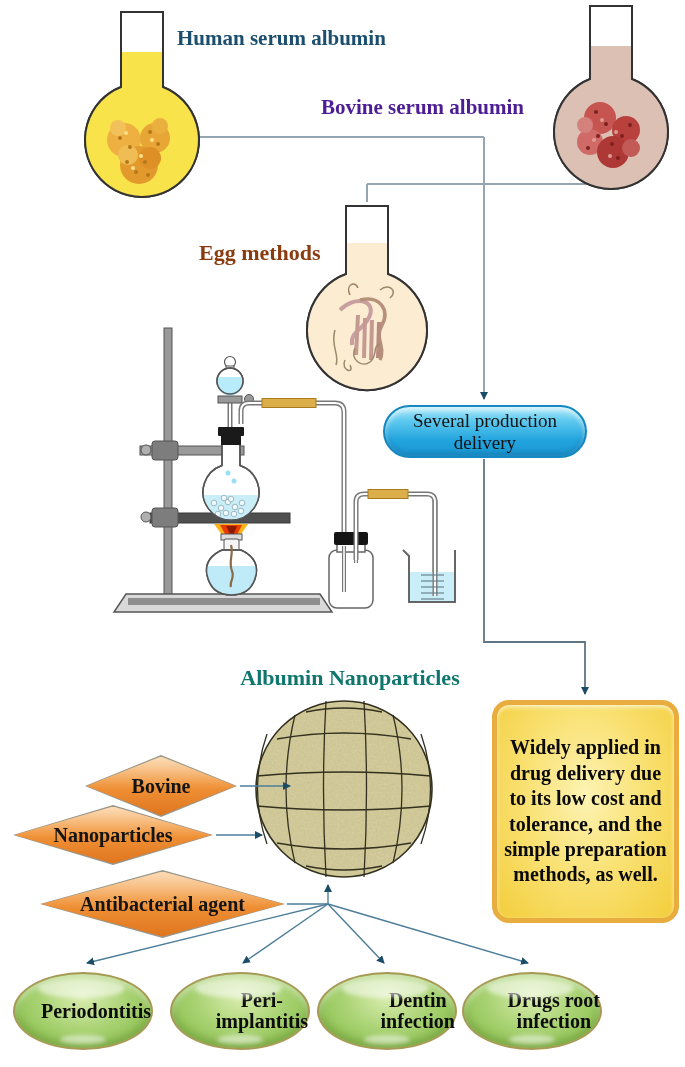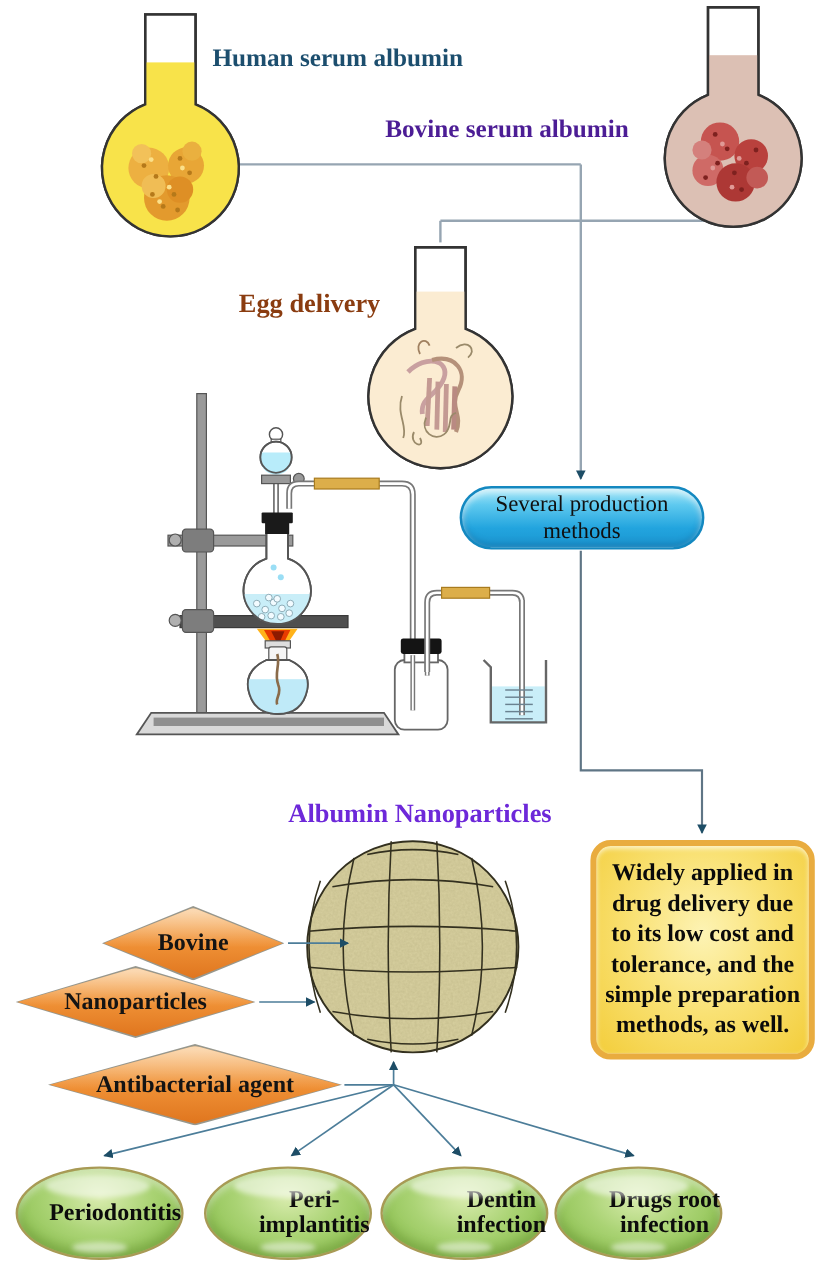--- a/index.html
+++ b/index.html
@@ -1,30 +1,30 @@
 <!DOCTYPE html>
 <html><head>
 <meta charset="utf-8">
 <style>
   html,body{margin:0;padding:0;background:#fff;}
   #canvas{position:relative;width:685px;height:1067px;background:#fff;overflow:hidden;
           font-family:"Liberation Serif",serif;}
   #art{position:absolute;left:0;top:0;}
   .lbl{position:absolute;font-weight:bold;white-space:nowrap;}
-  .lbl-hsa{left:177px;top:36px;font-size:21px;color:#1c4e6e;}
+  .lbl-hsa{left:177px;top:26px;font-size:21px;color:#1c4e6e;}
   .lbl-bsa{left:321px;top:95px;font-size:21px;color:#4c1d95;}
   .lbl-egg{left:199px;top:240px;font-size:22px;color:#8a3c10;}
-  .lbl-title{left:205px;top:665px;width:290px;text-align:center;font-size:22px;color:#6d28d9;}
+  .lbl-title{left:205px;top:665px;width:290px;text-align:center;font-size:22px;color:#0f766e;}
   .pill{position:absolute;left:383px;top:405px;width:204px;height:53px;box-sizing:border-box;
         border-radius:27px;border:2px solid #1488c0;
         background:linear-gradient(180deg,#aee9f8 0%,#5ec9ef 28%,#22a4de 68%,#1b96d1 100%);
         box-shadow:inset 0 3px 5px rgba(255,255,255,.65), inset 0 -3px 5px rgba(0,60,110,.25);
         display:flex;align-items:center;justify-content:center;text-align:center;
         font-size:19px;line-height:1.12;color:#101010;}
-  .benefit{position:absolute;left:492px;top:700px;width:187px;height:183px;box-sizing:border-box;
+  .benefit{position:absolute;left:492px;top:700px;width:187px;height:223px;box-sizing:border-box;
         border-radius:17px;border:5px solid #e9ac3f;
         background:radial-gradient(ellipse at 50% 42%, #fdf3b4 0%, #f9e173 48%, #f3cd3a 100%);
         box-shadow:inset 0 2px 4px rgba(255,255,255,.7);
         display:flex;align-items:center;justify-content:center;text-align:center;
         font-weight:bold;font-size:20px;line-height:1.27;color:#0a0a0a;padding:2px 3px;}
   .diamond{position:absolute;clip-path:polygon(50% 0,100% 50%,50% 100%,0 50%);background:#97978d;}
   .diamond-fill{position:absolute;inset:1.5px;clip-path:polygon(50% 0,100% 50%,50% 100%,0 50%);
         background:linear-gradient(180deg,rgba(255,255,255,.55) 4%,rgba(255,255,255,.12) 42%,rgba(255,255,255,0) 55%),
                    linear-gradient(180deg,#f7aa52 0%,#ef9035 52%,#df751e 100%);
         display:flex;align-items:center;justify-content:center;text-align:center;
@@ -294,25 +294,25 @@
     <path d="M328,904 V885" marker-end="url(#arr)"></path>
     <path d="M328,904 L87,963" marker-end="url(#arr)"></path>
     <path d="M328,904 L243,963" marker-end="url(#arr)"></path>
     <path d="M328,904 L384,963" marker-end="url(#arr)"></path>
     <path d="M328,904 L528,963" marker-end="url(#arr)"></path>
   </g>
 </svg>
 
 <div class="lbl lbl-hsa">Human serum albumin</div>
 <div class="lbl lbl-bsa">Bovine serum albumin</div>
-<div class="lbl lbl-egg">Egg delivery</div>
+<div class="lbl lbl-egg">Egg methods</div>
 <div class="lbl lbl-title">Albumin Nanoparticles</div>
 
 <div class="pill">
-  <span>Several production methods</span>
+  <span>Several production delivery</span>
 </div>
 
 <div class="benefit">
   <span>Widely applied in drug delivery due to its low cost and tolerance, and the simple preparation methods, as well.</span>
 </div>
 
 <div class="diamond d-drugs">
   <div class="diamond-fill">Bovine</div>
 </div>
 <div class="diamond d-nano">

